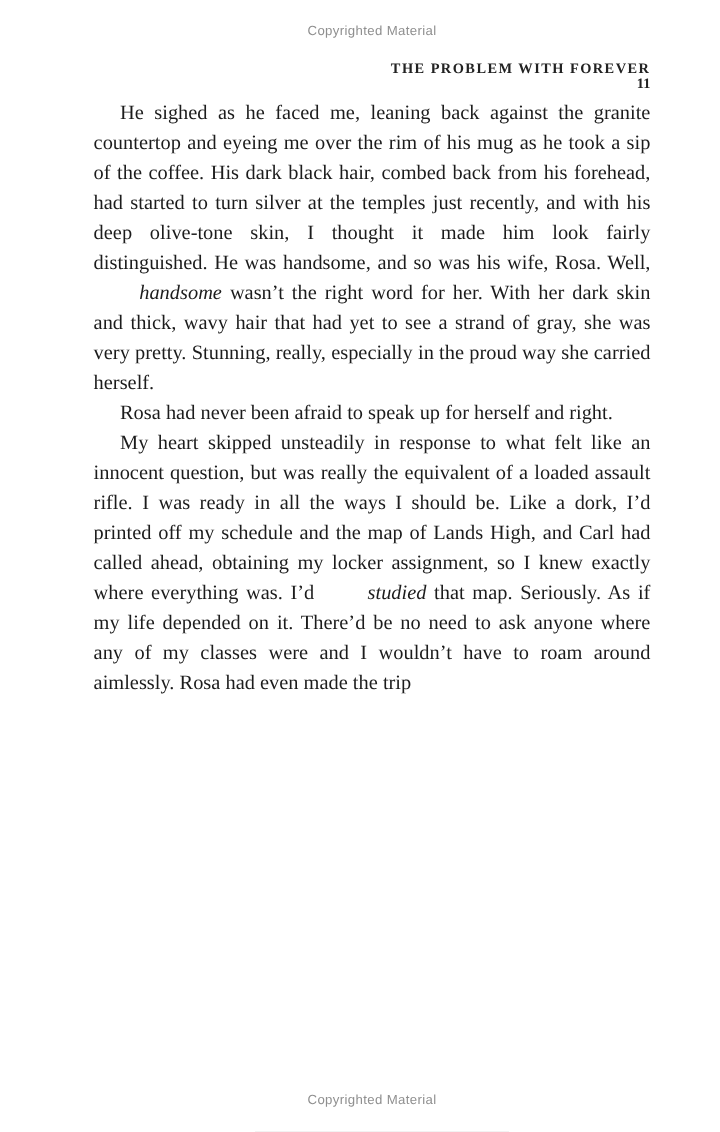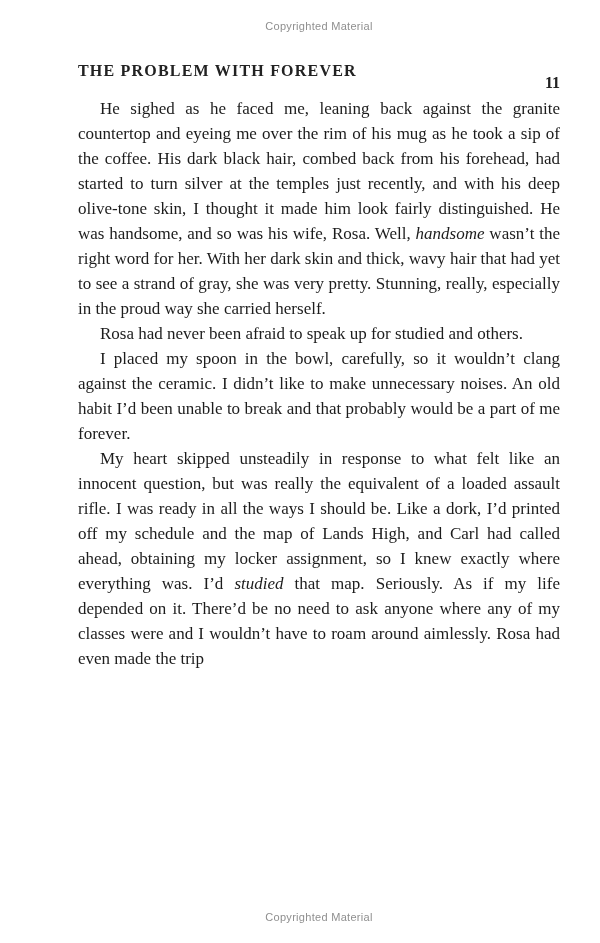--- a/index.html
+++ b/index.html
@@ -7,42 +7,42 @@
     padding: 0;
     background: #e9e9e9;
   }
   .page {
     position: relative;
     width: 600px;
     height: 943px;
     margin: 0 auto;
     background: #ffffff;
     box-sizing: border-box;
-    padding: 16px 40px 16px 78px;
+    padding: 16px 58px 16px 78px;
     display: flex;
     flex-direction: column;
     font-family: "Liberation Serif", "DejaVu Serif", serif;
     color: #1c1c1c;
     overflow: hidden;
   }
   .notice {
     font-family: "Liberation Sans", "DejaVu Sans", sans-serif;
     font-size: 11px;
     letter-spacing: 0.3px;
     color: #8f8f8f;
     text-align: center;
     flex: 0 0 auto;
   }
   .notice.top { margin-top: 4px; }
   .notice.bottom { margin-top: auto; margin-bottom: 4px; }
   .running-header {
     position: relative;
-    margin-top: 30px;
-    text-align: left;
-    font-size: 16px;
+    margin-top: 18px;
+    text-align: right;
+    font-size: 12px;
     letter-spacing: 1.2px;
     font-weight: bold;
     color: #222222;
     flex: 0 0 auto;
   }
   .running-header .pagenum {
     position: absolute;
     right: 0;
     top: 12px;
     font-weight: bold;
@@ -56,36 +56,36 @@
     hyphens: auto;
     -webkit-hyphens: auto;
     flex: 0 0 auto;
   }
   .page-body p {
     margin: 0;
     text-indent: 22px;
   }
   .page-body em {
     font-style: italic;
+    margin-left: 38px;
   }
 </style>
 </head>
 <body>
 
 <div class="page">
 
   <div class="notice top">Copyrighted Material</div>
 
   <div class="running-header">
     <span class="title">THE PROBLEM WITH FOREVER</span>
     <span class="pagenum">11</span>
   </div>
 
   <div class="page-body">
       <p><span>He sighed as he faced me, leaning back against the granite countertop and eyeing me over the rim of his mug as he took a sip of the coffee. His dark black hair, combed back from his forehead, had started to turn silver at the temples just recently, and with his deep olive-tone skin, I thought it made him look fairly distinguished. He was handsome, and so was his wife, Rosa. Well, </span><em>handsome</em><span> wasn’t the right word for her. With her dark skin and thick, wavy hair that had yet to see a strand of gray, she was very pretty. Stunning, really, especially in the proud way she carried herself.</span></p>
-      <p><span>Rosa had never been afraid to speak up for studied and others.</span></p>
-      <p><span>I placed my spoon in the bowl, carefully, so it wouldn’t clang against the ceramic. I didn’t like to make unnecessary noises. An old habit I’d been unable to break and that probably would be a part of me forever.</span></p>
+      <p><span>Rosa had never been afraid to speak up for herself and right.</span></p>
       <p><span>My heart skipped unsteadily in response to what felt like an innocent question, but was really the equivalent of a loaded assault rifle. I was ready in all the ways I should be. Like a dork, I’d printed off my schedule and the map of Lands High, and Carl had called ahead, obtaining my locker assignment, so I knew exactly where everything was. I’d </span><em>studied</em><span> that map. Seriously. As if my life depended on it. There’d be no need to ask anyone where any of my classes were and I wouldn’t have to roam around aimlessly. Rosa had even made the trip</span></p>
     </div>
 
   <div class="notice bottom">Copyrighted Material</div>
 
 </div>
 
 </body></html>

